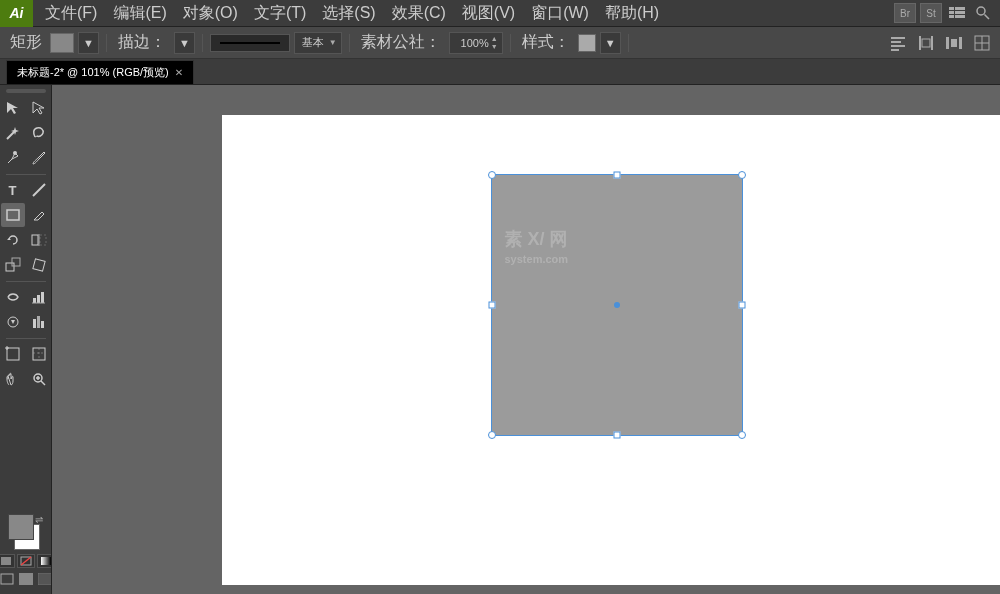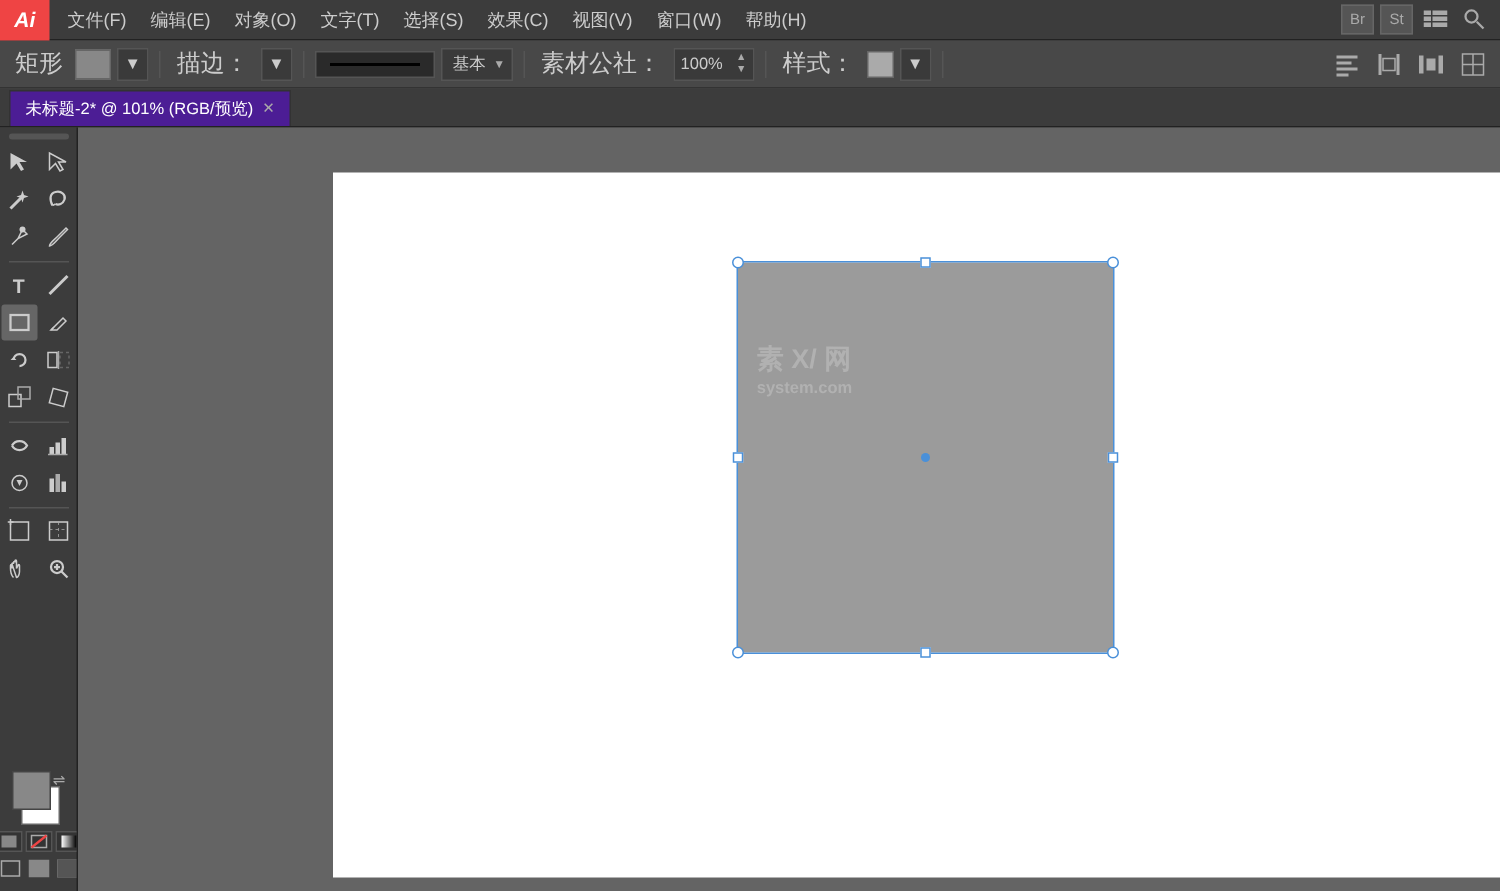--- a/index.html
+++ b/index.html
@@ -4,28 +4,28 @@
   <style>
     * { margin: 0; padding: 0; box-sizing: border-box; }
     body { width: 1000px; height: 594px; overflow: hidden; font-family: 'Microsoft YaHei', Arial, sans-serif; font-size: 12px; background: #555555; color: #e0e0e0; }
 
     
     #menubar {
       display: flex; align-items: center; height: 27px;
       background: #3c3c3c; border-bottom: 1px solid #222;
     }
     #ai-logo {
-      width: 33px; height: 27px; background: #ef4444;
+      width: 33px; height: 27px; background: #4d7c0f;
       display: flex; align-items: center; justify-content: center;
       font-size: 14px; font-weight: bold; color: #fff; flex-shrink: 0;
       font-style: italic;
     }
     .menu-items { display: flex; align-items: center; flex: 1; padding-left: 4px; }
     .menu-item {
-      padding: 3px 8px; cursor: pointer; font-size: 12px; color: #ccc;
+      padding: 3px 8px; cursor: pointer; font-size: 16px; color: #ccc;
       white-space: nowrap;
     }
     .menu-right { display: flex; align-items: center; margin-left: auto; padding-right: 6px; gap: 4px; padding-left: 35px; }
     .menu-right-icon { width: 22px; height: 20px; display: flex; align-items: center; justify-content: center; cursor: pointer; font-size: 11px; color: #aaa; }
 
     
     #toolbar {
       display: flex; align-items: center; height: 32px;
       background: #484848; border-bottom: 1px solid #333; padding: 0 6px; gap: 4px;
     }
@@ -42,34 +42,34 @@
     .toolbar-stroke-preview {
       width: 80px; height: 18px; background: #2a2a2a; border: 1px solid #555;
       display: flex; align-items: center; justify-content: center;
     }
     .stroke-line { width: 60px; height: 2px; background: #000; }
     .toolbar-text { font-size: 11px; color: #ccc; padding: 0 3px; }
     .toolbar-input-group {
       display: flex; align-items: center; background: #3a3a3a;
       border: 1px solid #555; height: 22px; padding: 0 4px; gap: 2px;
     }
-    .toolbar-input { background: transparent; border: none; color: #ccc; width: 40px; font-size: 11px; outline: none; }
+    .toolbar-input { background: transparent; border: none; color: #ccc; width: 40px; font-size: 11px; outline: none; text-align: right; }
     .toolbar-swatch-small { width: 18px; height: 18px; background: #aaa; border: 1px solid #666; }
 
     
     #tabbar {
       display: flex; align-items: center; height: 26px;
       background: #3c3c3c; border-bottom: 1px solid #222; padding-left: 6px;
     }
     .tab {
       display: flex; align-items: center; height: 24px; padding: 0 10px;
       background: #555; border: 1px solid #333; border-bottom: none;
       font-size: 11px; color: #ccc; cursor: pointer; gap: 6px; margin-right: 2px;
     }
-    .tab.active { background: #4c1d95; color: #fff; }
+    .tab.active { background: #000000; color: #fff; }
     .tab-close { font-size: 10px; color: #aaa; cursor: pointer; }
 
     
     #main-layout {
       display: flex; height: calc(594px - 27px - 32px - 26px);
     }
 
     
     #toolbox {
       width: 52px; background: #3c3c3c; border-right: 1px solid #222;

